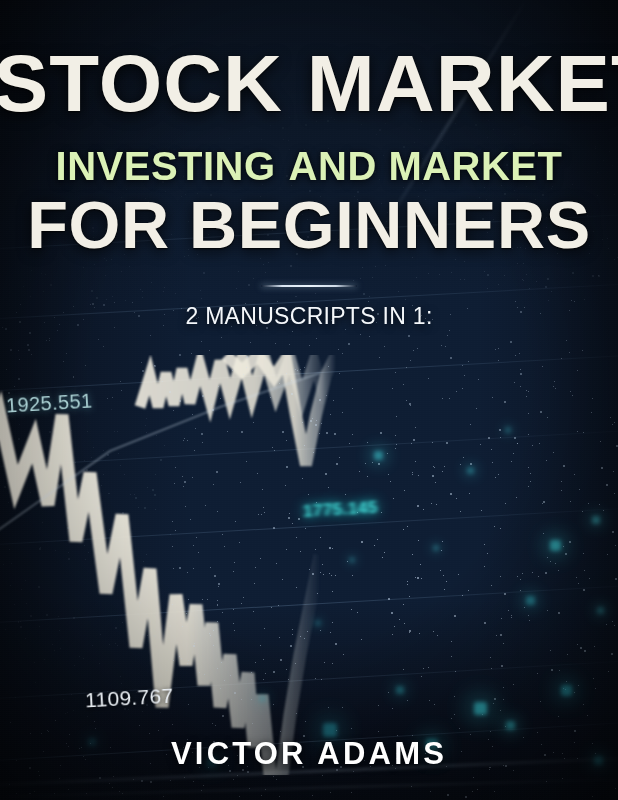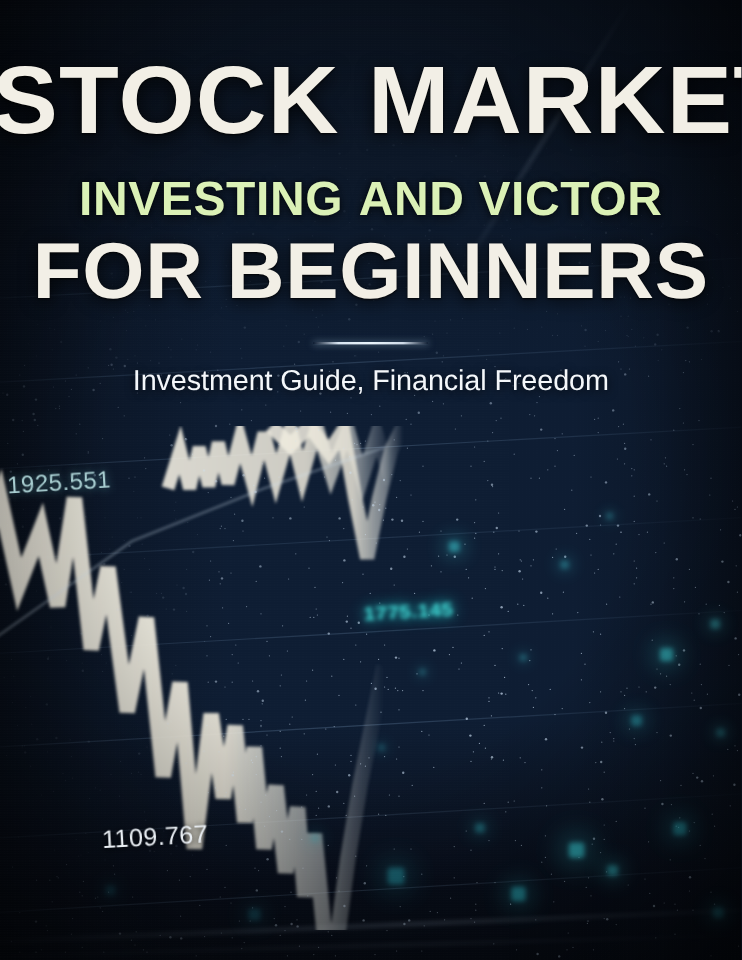--- a/index.html
+++ b/index.html
@@ -1581,26 +1581,27 @@
   <div class="vignette"></div>
 
   <div class="val val-hi">1925.551</div>
   <div class="val val-mid">1775.145</div>
   <div class="val val-lo">1109.767</div>
 
   <div class="textwrap">
 
     <div class="title-main">STOCK MARKET</div>
 
-    <div class="title-sub"><span>INVESTING</span><span class="gap"></span><span>AND VICTOR</span></div>
+    <div class="title-sub"><span>INVESTING</span><span class="gap"></span><span>AND MARKET</span></div>
 
     <div class="title-third">FOR BEGINNERS</div>
 
     <div class="divider"></div>
 
     <div class="subtitle">
-      <div class="sub-line">Investment Guide, Financial Freedom</div>
+      <div class="sub-lead">2 MANUSCRIPTS IN 1:</div>
     </div>
 
+    <div class="author">VICTOR ADAMS</div>
   </div>
 
   <div class="grain"></div>
 </div>
 
 </body></html>

